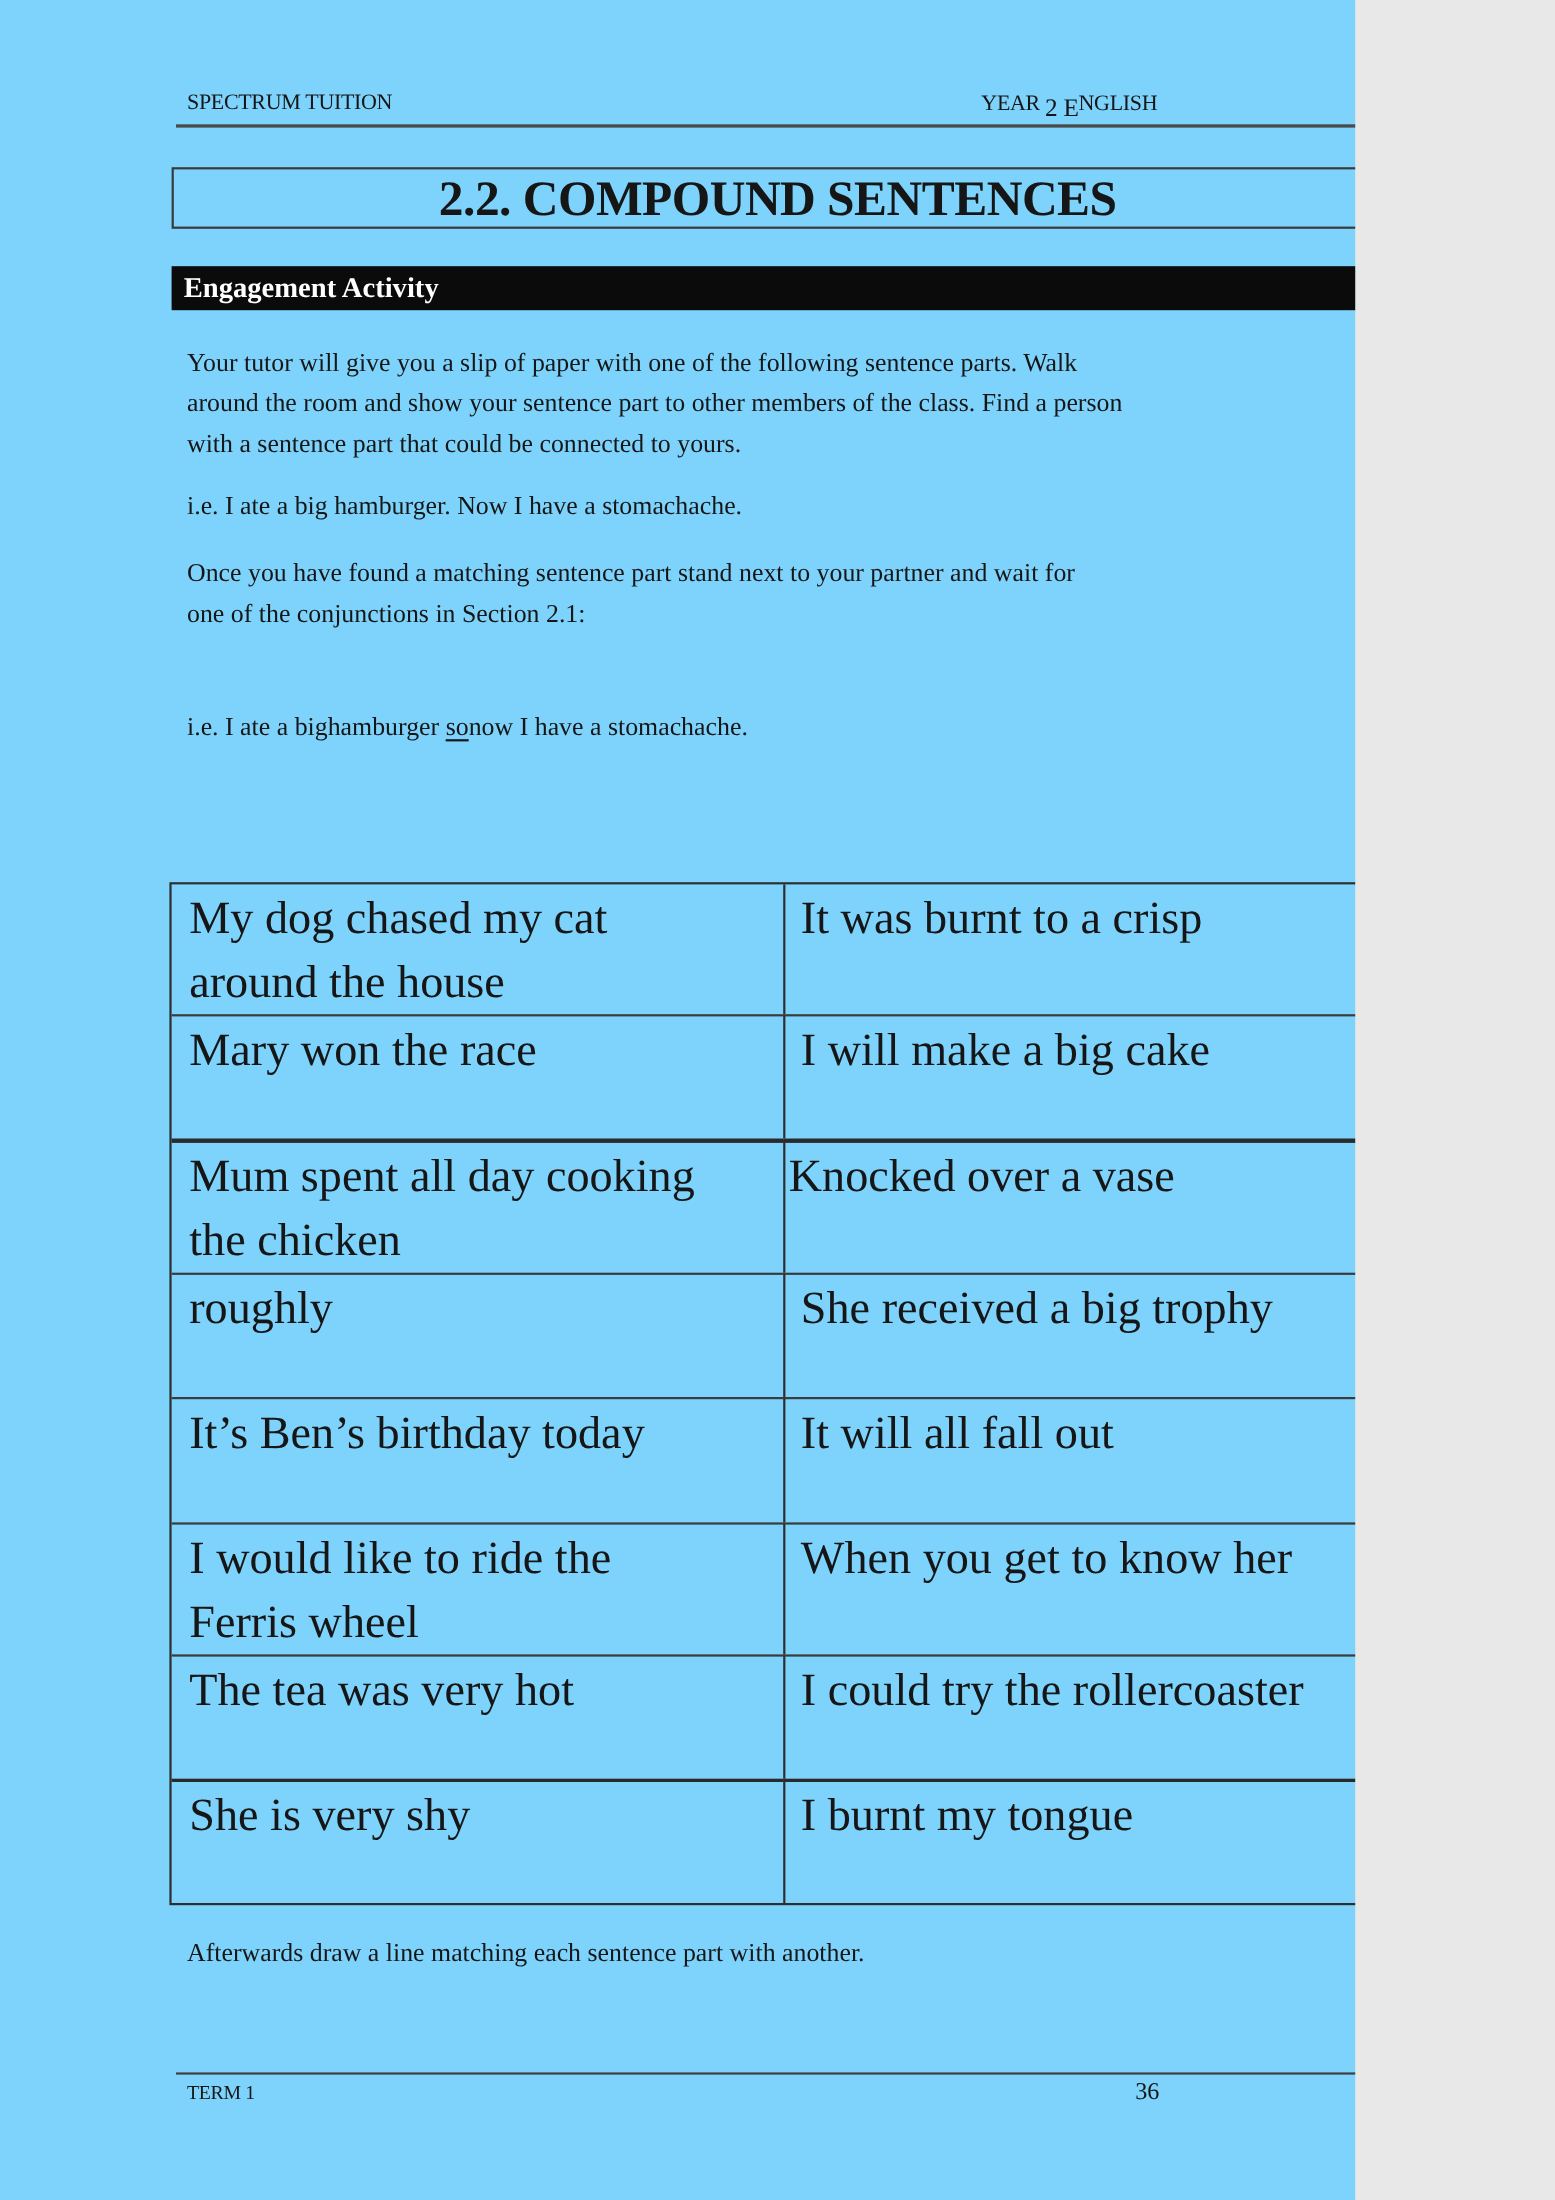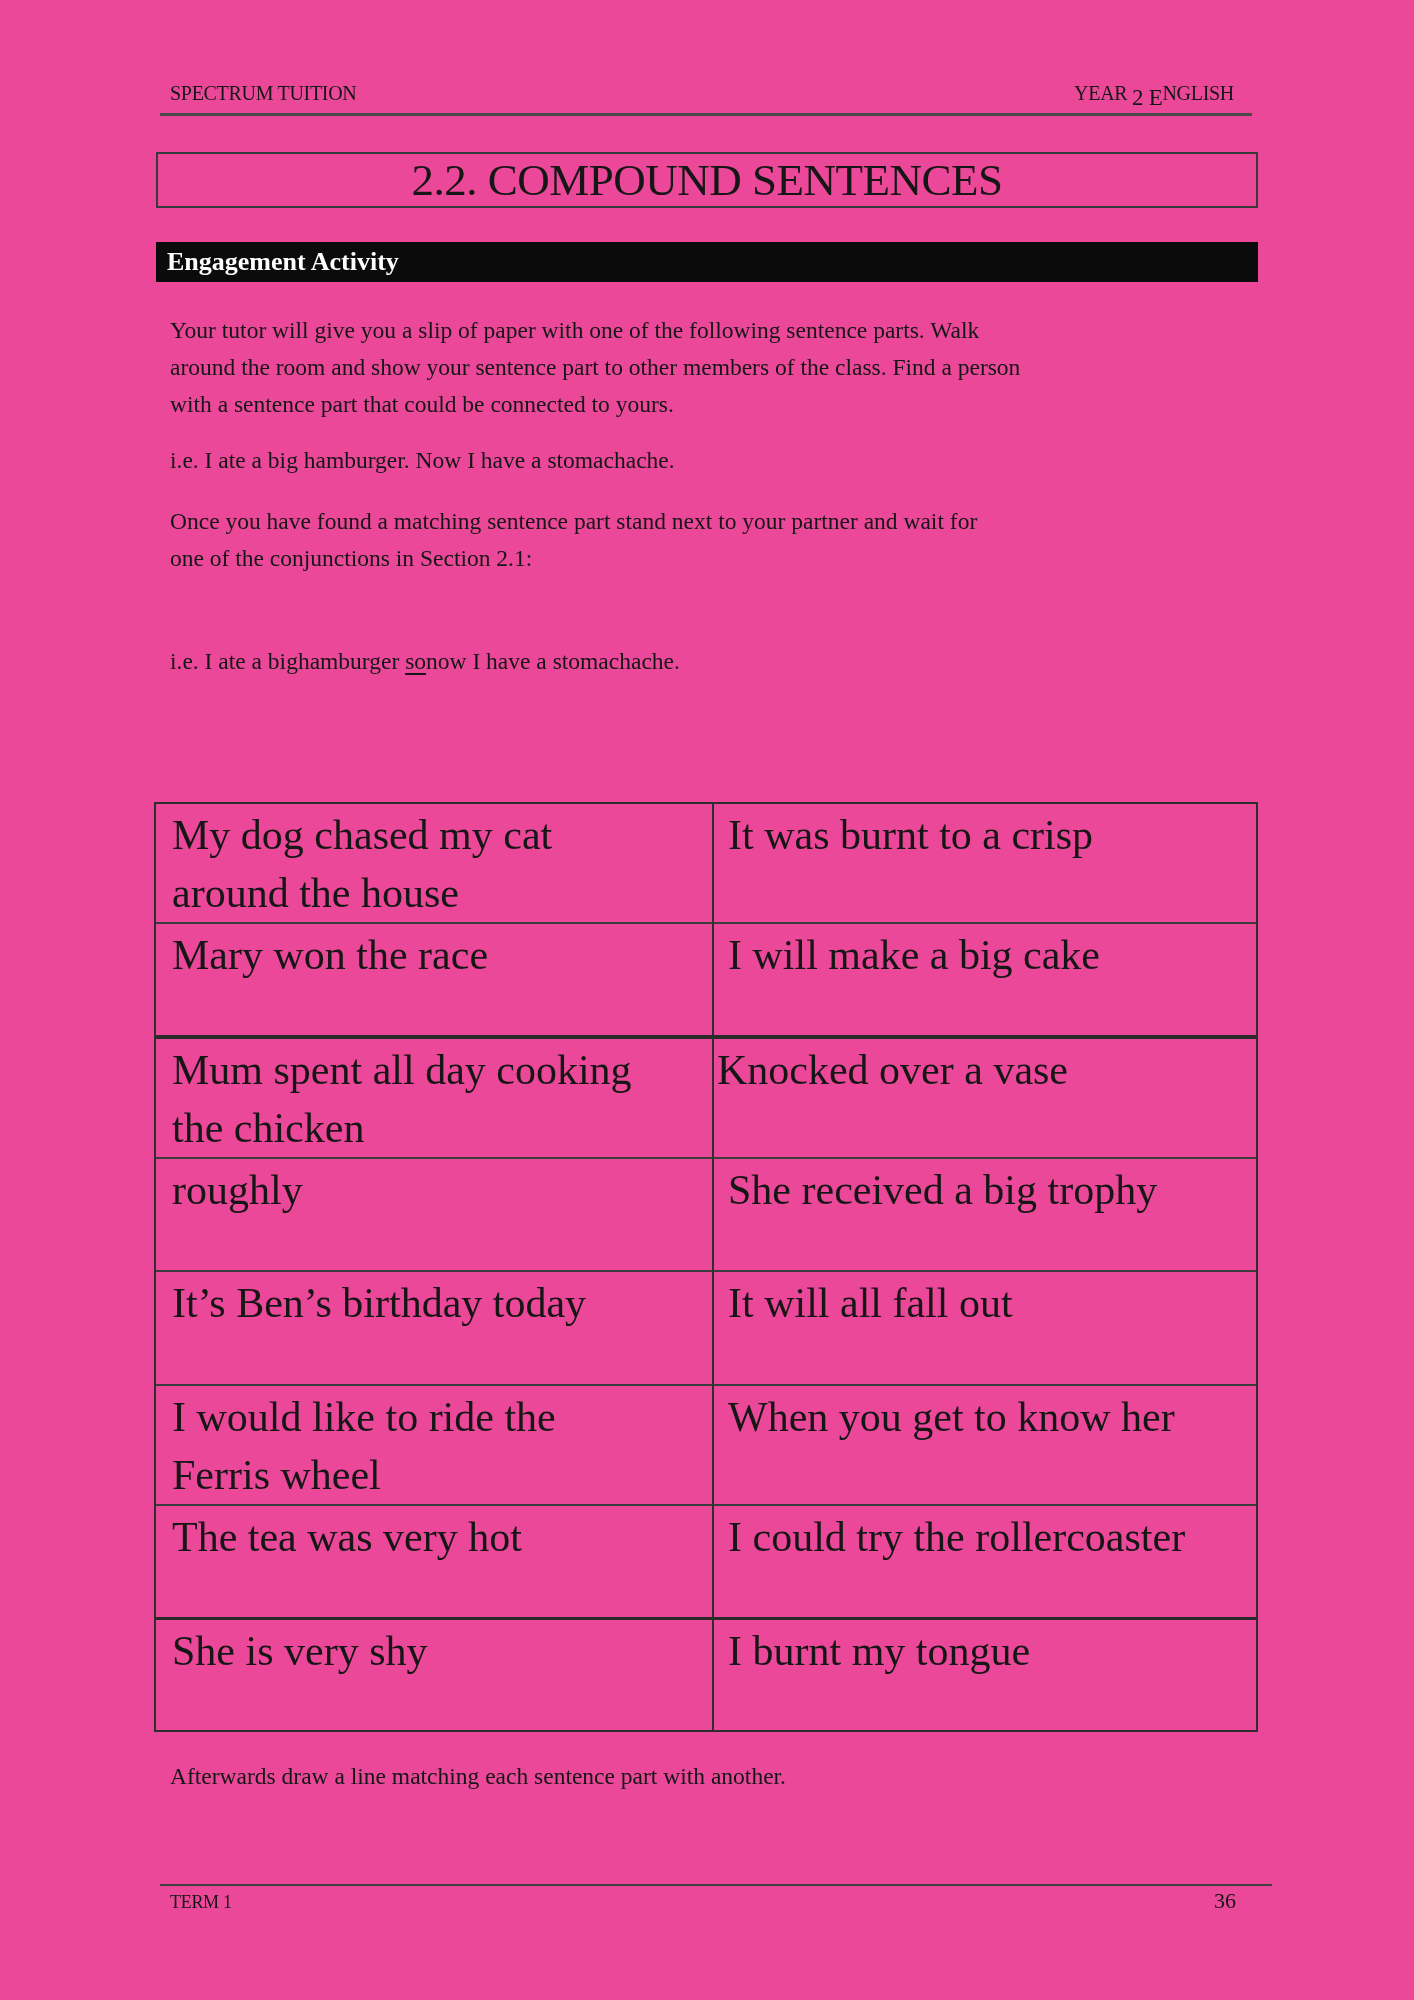--- a/index.html
+++ b/index.html
@@ -1,40 +1,40 @@
 <!DOCTYPE html>
 <html><head>
 <meta charset="utf-8">
 <style>
   * { margin: 0; padding: 0; box-sizing: border-box; }
   html, body { background: #e8e8e8; }
   #page {
     position: relative;
-    width: 1414px;
+    width: 1232px;
     height: 2000px;
-    background: #ec4899;
+    background: #7dd3fc;
     font-family: "Liberation Serif", serif;
     color: #161616;
     overflow: hidden;
   }
   .abs { position: absolute; }
 
   
   #header-left { left: 170px; top: 82px; font-size: 20px; letter-spacing: -0.3px; }
   #header-right { right: 180px; top: 80px; font-size: 20px; letter-spacing: -0.3px; }
   #header-right .drop { position: relative; top: 5px; font-size: 23px; }
   #header-rule { left: 160px; top: 113px; width: 1092px; height: 3px; background: #4a4a4a; }
 
   
   #title-box {
     left: 156px; top: 152px; width: 1102px; height: 56px;
     border: 2px solid #3a3a3a;
     display: flex; align-items: center; justify-content: center;
   }
-  #title-box .title-text { font-size: 45px; font-weight: normal; letter-spacing: -0.5px; }
+  #title-box .title-text { font-size: 45px; font-weight: bold; letter-spacing: -0.5px; }
 
   
   #activity-banner {
     left: 156px; top: 242px; width: 1102px; height: 40px;
     background: #0b0b0b; color: #ffffff;
     display: flex; align-items: center;
     padding-left: 11px;
   }
   #activity-banner .banner-text { font-size: 26px; font-weight: bold; }
 

